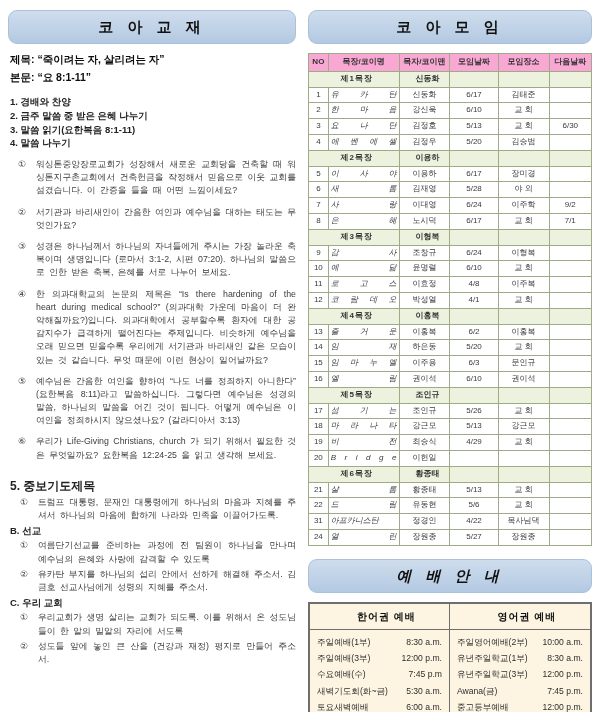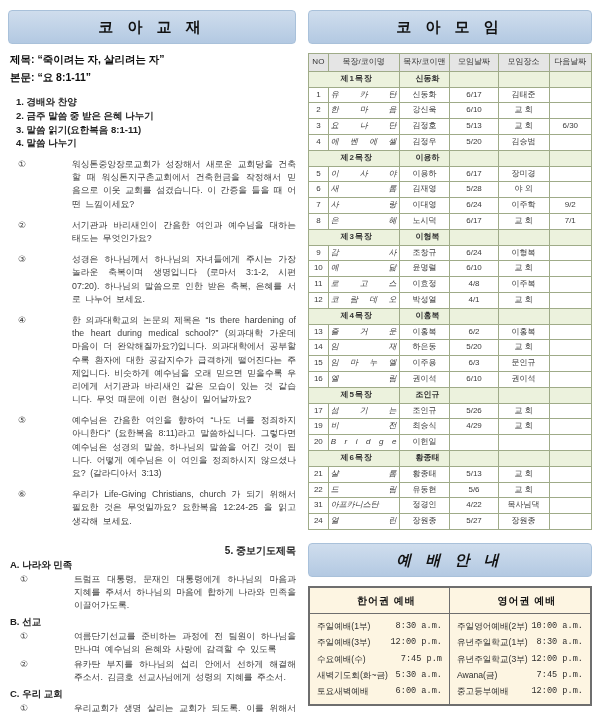--- a/index.html
+++ b/index.html
@@ -8,62 +8,62 @@
     display:flex;gap:12px;padding:10px 8px 8px 8px;
     font-family:"Liberation Sans","DejaVu Sans",sans-serif;
     color:#3a3a3a;background:#ffffff;
   }
   .col{box-sizing:border-box;}
   .col-left{width:292px;}
   .col-right{width:288px;}
 
   .banner{
     background:linear-gradient(180deg,#cfdded 0%,#b3c9e2 100%);
-    border:1px solid #a9c1da;border-radius:4px;
+    border:1px solid #a9c1da;border-radius:9px;
     text-align:center;font-weight:bold;font-size:15px;
     letter-spacing:5px;color:#111;padding:7px 0 6px 0;margin-bottom:9px;
   }
 
   
   .title-line{font-weight:bold;color:#0d0d0d;font-size:10.5px;margin:4px 0 0 2px;}
-  .agenda{margin:10px 0 0 8px;}
+  .agenda{margin:10px 0 0 2px;}
   .agenda-line{font-weight:bold;color:#222;font-size:9.5px;line-height:1.45;}
   .questions{margin:2px 0 0 10px;}
   .question{display:flex;gap:5px;margin:8px 0;font-size:8.8px;line-height:1.5;}
   .qnum{flex:0 0 13px;color:#333;}
-  .qtext{flex:1;text-align:justify;word-spacing:2px;color:#3c3c3c;margin-left:36px;}
+  .qtext{flex:1;text-align:justify;word-spacing:2px;color:#3c3c3c;}
   .prayer{margin:16px 0 0 2px;}
-  .prayer-title{font-weight:bold;color:#222;font-size:10px;text-align:right;}
+  .prayer-title{font-weight:bold;color:#222;font-size:12px;}
   .p-heading{font-weight:bold;color:#222;font-size:9.5px;line-height:1.5;}
   .p-item{display:flex;gap:5px;margin:1px 0 2px 10px;font-size:8.8px;line-height:1.5;}
 
   
   table.koa{width:100%;border-collapse:collapse;table-layout:fixed;font-size:8px;color:#3a3a3a;}
   table.koa td,table.koa th{border:1px solid #9fab88;padding:2px 2px;text-align:center;line-height:1.35;overflow:hidden;white-space:nowrap;}
-  table.koa th{background:#e5e5e5;font-weight:normal;color:#333;padding:3px 1px;}
+  table.koa th{background:#f9a8d4;font-weight:bold;color:#333;padding:3px 1px;}
   td.c-name{text-align:justify;text-align-last:justify;padding:2px 6px;font-style:italic;}
   tr.row-group td{background:#ecf2dd;font-weight:bold;color:#333;padding-left:8px;}
   td.g-name{letter-spacing:1px;}
 
   
   .worship-banner{margin-top:13px;font-style:italic;}
   .worship{
     border:2px solid #6e6e6e;background:#fdf5e2;
     display:grid;grid-template-columns:1fr 1fr;font-size:8.6px;color:#2e2e2e;
   }
   .w-half{padding:0 0 4px 0;}
   .w-half-kr{border-right:1.5px solid #6e6e6e;}
   .w-header{
     text-align:center;font-weight:bold;font-size:10px;color:#111;
     padding:6px 0 5px 14px;border-bottom:1.5px solid #6e6e6e;letter-spacing:1px;
   }
   .w-rows{padding:4px 7px 0 7px;}
   .w-row{display:flex;justify-content:space-between;line-height:1.9;}
   .w-label{text-align:center;}
-  .w-time{text-align:right;font-family:Liberation Mono, monospace;}
+  .w-time{text-align:right;}
 </style>
 </head>
 <body>
 
 <div class="page">
 
   <div class="col col-left">
     <div class="banner">코 아 교 재</div>
 
     <div class="title-line">제목: “죽이려는 자, 살리려는 자”</div>
@@ -110,21 +110,20 @@
         <div class="question">
           <span class="qnum">⑥</span>
           <span class="qtext">우리가 Life-Giving Christians, church 가 되기 위해서 필요한 것은 무엇일까요? 요한복음 12:24-25 을 읽고 생각해 보세요.</span>
         </div>
       </div>
 
     <div class="prayer">
       <div class="prayer-title">5. 중보기도제목</div>
       <div>
 
-          <div class="p-heading">A. 나라와 민족</div>
 
           <div class="p-item">
             <span class="qnum">①</span>
             <span class="qtext">트럼프 대통령, 문재인 대통령에게 하나님의 마음과 지혜를 주셔서 하나님의 마음에 합하게 나라와 민족을 이끌어가도록.</span>
           </div>
 
           <div class="p-heading">B. 선교</div>
 
           <div class="p-item">
             <span class="qnum">①</span>
@@ -361,20 +360,28 @@
 
           <tr class="row-item">
             <td class="c-no">17</td>
             <td class="c-name">섬 기 는</td>
             <td class="c-leader">조인규</td>
             <td class="c-date">5/26</td>
             <td class="c-place">교 회</td>
             <td class="c-next"></td>
           </tr>
 
+          <tr class="row-item">
+            <td class="c-no">18</td>
+            <td class="c-name">마 라 나 타</td>
+            <td class="c-leader">강근모</td>
+            <td class="c-date">5/13</td>
+            <td class="c-place">강근모</td>
+            <td class="c-next"></td>
+          </tr>
 
           <tr class="row-item">
             <td class="c-no">19</td>
             <td class="c-name">비 전</td>
             <td class="c-leader">최승식</td>
             <td class="c-date">4/29</td>
             <td class="c-place">교 회</td>
             <td class="c-next"></td>
           </tr>
 

